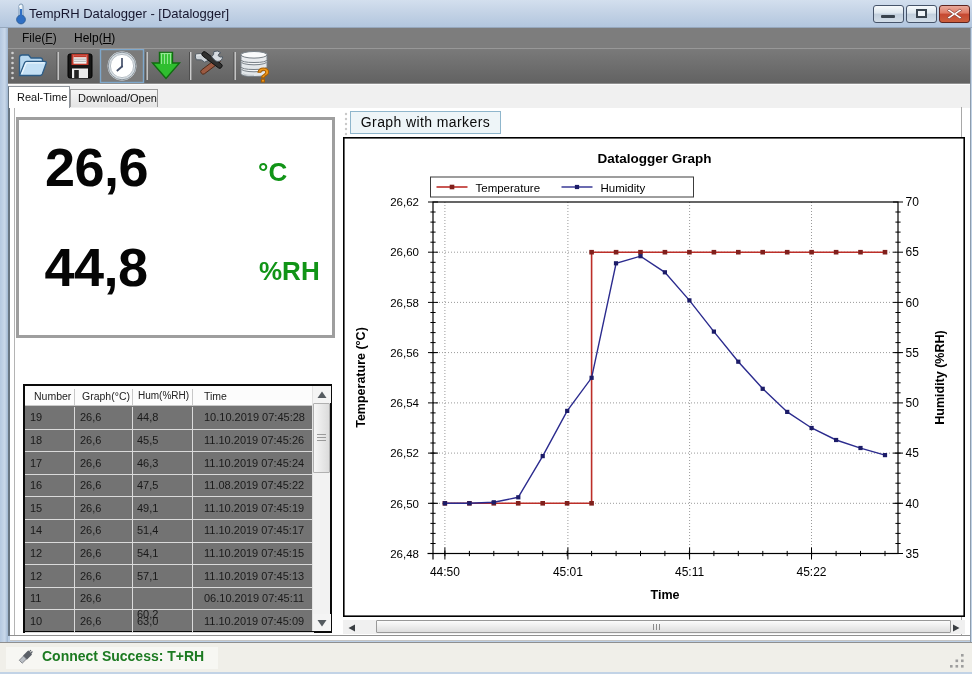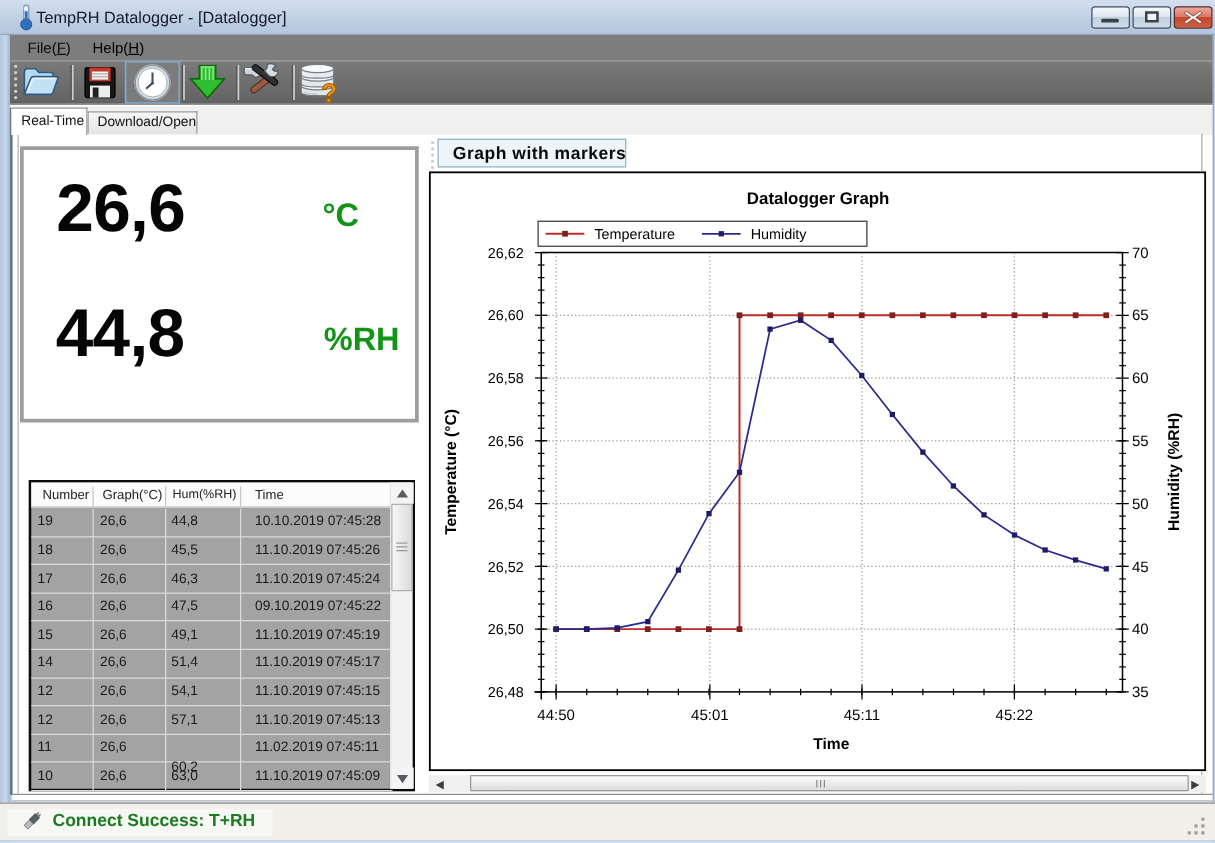--- a/index.html
+++ b/index.html
@@ -130,21 +130,21 @@
 <div class="abs" style="left:960.5px;top:107px;width:1.2px;height:528px;background:#a8a8a8"></div>
 <div class="abs" style="left:9.5px;top:635px;width:960px;height:1.4px;background:#909090"></div>
 <div class="abs" style="left:9.5px;top:640px;width:960px;height:1.2px;background:#c4c4c4"></div>
 
 <div class="abs" style="left:16px;top:117px;width:319px;height:221px;background:#ffffff;border:3px solid #9e9e9e"></div>
 <div class="abs" style="left:45px;top:139.8px;font-size:54px;font-weight:bold;line-height:1;letter-spacing:-0.5px;color:#050505">26,6</div>
 <div class="abs" style="left:44.5px;top:240px;font-size:54px;font-weight:bold;line-height:1;letter-spacing:-0.5px;color:#050505">44,8</div>
 <div class="abs" style="left:258px;top:158.5px;font-size:26px;font-weight:bold;line-height:1;color:#119417">°C</div>
 <div class="abs" style="left:259px;top:257.8px;font-size:26px;font-weight:bold;line-height:1;color:#119417">%RH</div>
 
-<div class="abs" style="left:23px;top:384px;width:308.5px;height:249px;background:#a3a3a3;border:2px solid #0a0a0a">
+<div class="abs" style="left:23px;top:384px;width:308.5px;height:249px;background:#737373;border:2px solid #0a0a0a">
   <div style="position:absolute;left:0;top:0;width:286.5px;height:19.5px;background:#fcfcfc;border-bottom:1px solid #c8c8c8"></div>
   <div class="tc" style="left:9px;top:4px;color:#222;font-size:10.5px">Number</div>
   <div class="tc" style="left:57px;top:4px;color:#222;font-size:10.5px">Graph(°C)</div>
   <div class="tc" style="left:113px;top:4px;color:#222;font-size:10px">Hum(%RH)</div>
   <div class="tc" style="left:179px;top:4px;color:#222;font-size:10.5px">Time</div>
 
   <div style="position:absolute;left:49px;top:3px;width:1px;height:16px;background:#c8c8c8"></div>
   <div style="position:absolute;left:107px;top:3px;width:1px;height:16px;background:#c8c8c8"></div>
   <div style="position:absolute;left:167px;top:3px;width:1px;height:16px;background:#c8c8c8"></div>
   <div style="position:absolute;left:49px;top:21px;width:1px;height:226px;background:#dadada"></div>
@@ -162,21 +162,21 @@
 <div class="tc" style="left:179px;top:47.9px">11.10.2019 07:45:26</div>
 <div style="position:absolute;left:0;top:66.2px;width:288.5px;height:22.60px;border-bottom:1px solid #dadada"></div>
 <div class="tc" style="left:5px;top:70.5px">17</div>
 <div class="tc" style="left:55px;top:70.5px">26,6</div>
 <div class="tc" style="left:112px;top:70.5px">46,3</div>
 <div class="tc" style="left:179px;top:70.5px">11.10.2019 07:45:24</div>
 <div style="position:absolute;left:0;top:88.8px;width:288.5px;height:22.60px;border-bottom:1px solid #dadada"></div>
 <div class="tc" style="left:5px;top:93.1px">16</div>
 <div class="tc" style="left:55px;top:93.1px">26,6</div>
 <div class="tc" style="left:112px;top:93.1px">47,5</div>
-<div class="tc" style="left:179px;top:93.1px">09.10.2019 07:45:22</div>
+<div class="tc" style="left:179px;top:93.1px">11.08.2019 07:45:22</div>
 <div style="position:absolute;left:0;top:111.4px;width:288.5px;height:22.60px;border-bottom:1px solid #dadada"></div>
 <div class="tc" style="left:5px;top:115.7px">15</div>
 <div class="tc" style="left:55px;top:115.7px">26,6</div>
 <div class="tc" style="left:112px;top:115.7px">49,1</div>
 <div class="tc" style="left:179px;top:115.7px">11.10.2019 07:45:19</div>
 <div style="position:absolute;left:0;top:134.0px;width:288.5px;height:22.60px;border-bottom:1px solid #dadada"></div>
 <div class="tc" style="left:5px;top:138.3px">14</div>
 <div class="tc" style="left:55px;top:138.3px">26,6</div>
 <div class="tc" style="left:112px;top:138.3px">51,4</div>
 <div class="tc" style="left:179px;top:138.3px">11.10.2019 07:45:17</div>
@@ -187,21 +187,21 @@
 <div class="tc" style="left:179px;top:160.9px">11.10.2019 07:45:15</div>
 <div style="position:absolute;left:0;top:179.2px;width:288.5px;height:22.60px;border-bottom:1px solid #dadada"></div>
 <div class="tc" style="left:5px;top:183.5px">12</div>
 <div class="tc" style="left:55px;top:183.5px">26,6</div>
 <div class="tc" style="left:112px;top:183.5px">57,1</div>
 <div class="tc" style="left:179px;top:183.5px">11.10.2019 07:45:13</div>
 <div style="position:absolute;left:0;top:201.8px;width:288.5px;height:22.60px;border-bottom:1px solid #dadada"></div>
 <div class="tc" style="left:5px;top:206.1px">11</div>
 <div class="tc" style="left:55px;top:206.1px">26,6</div>
 <div class="tc" style="left:112px;top:222px">60,2</div>
-<div class="tc" style="left:179px;top:206.1px">11.02.2019 07:45:11</div>
+<div class="tc" style="left:179px;top:206.1px">06.10.2019 07:45:11</div>
 <div style="position:absolute;left:0;top:224.4px;width:288.5px;height:22.60px;border-bottom:1px solid #dadada"></div>
 <div class="tc" style="left:5px;top:228.7px">10</div>
 <div class="tc" style="left:55px;top:228.7px">26,6</div>
 <div class="tc" style="left:112px;top:228.7px">63,0</div>
 <div class="tc" style="left:179px;top:228.7px">11.10.2019 07:45:09</div>
 
   <div style="position:absolute;right:0;top:0;width:18px;height:245px;background:#f2f2f2;border-left:1px solid #e2e2e2">
     <div style="position:absolute;left:0;top:0;width:18px;height:17px;background:#f4f4f4"></div>
     <svg style="position:absolute;left:4px;top:5px" width="10" height="8" viewBox="0 0 10 8">
         <path d="M5 0.5 L9.5 7 L0.5 7 Z" fill="#555b60"></path>
@@ -220,21 +220,21 @@
 <svg class="abs" style="left:344px;top:112px" width="5" height="24" viewBox="0 0 5 24">
   <g fill="#c9c9c9">
       <circle cx="2" cy="2" r="1.2"></circle>
       <circle cx="2" cy="7" r="1.2"></circle>
       <circle cx="2" cy="12" r="1.2"></circle>
       <circle cx="2" cy="17" r="1.2"></circle>
       <circle cx="2" cy="22" r="1.2"></circle>
     </g>
 </svg>
 <div class="abs" style="left:350px;top:111px;width:151px;height:23px;background:#eef5f8;border:1.4px solid #8fb6cc"></div>
-<div class="abs" style="left:350px;top:111px;width:151px;height:23px;font-size:14px;font-weight:bold;letter-spacing:0.4px;color:#0a0a0a;text-align:right;line-height:22px">Graph with markers</div>
+<div class="abs" style="left:350px;top:111px;width:151px;height:23px;font-size:14px;font-weight:normal;letter-spacing:0.4px;color:#0a0a0a;text-align:center;line-height:22px">Graph with markers</div>
 
 <div class="abs" style="left:342.5px;top:137px;width:622px;height:480px;background:#fff">
 <svg width="622" height="480" viewBox="0 0 622 480" style="position:absolute;left:0;top:0">
 <rect x="0" y="0" width="622" height="480" fill="#ffffff"></rect>
 <rect x="0.8" y="0.8" width="620.4" height="478.4" fill="none" stroke="#000" stroke-width="1.6"></rect>
 <g stroke="#9a9a9a" stroke-width="1" stroke-dasharray="1 2">
         <line x1="90.0" y1="115.2" x2="555.0" y2="115.2"></line>
         <line x1="90.0" y1="165.4" x2="555.0" y2="165.4"></line>
         <line x1="90.0" y1="215.6" x2="555.0" y2="215.6"></line>
         <line x1="90.0" y1="265.9" x2="555.0" y2="265.9"></line>

